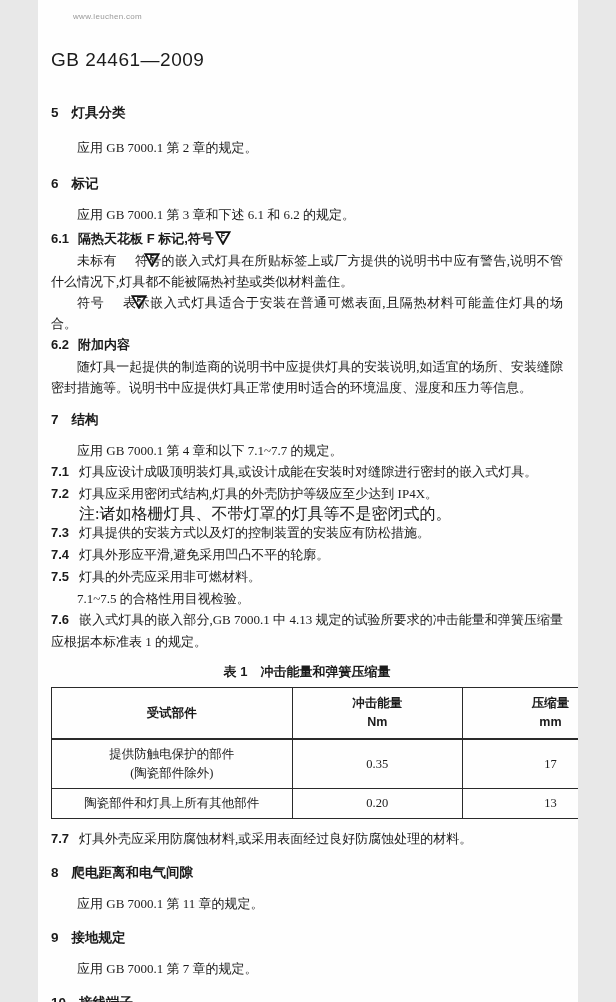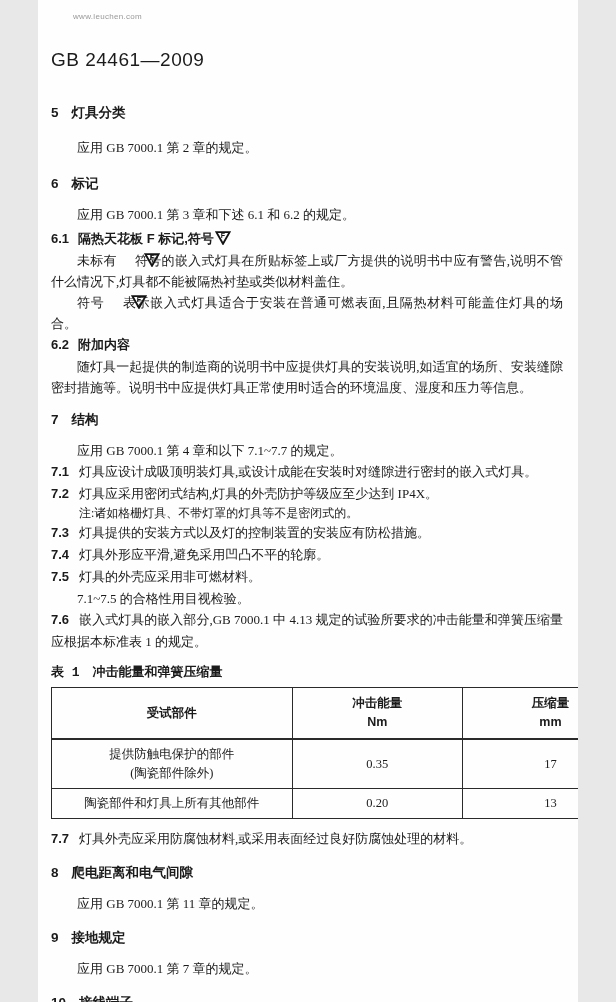--- a/index.html
+++ b/index.html
@@ -33,25 +33,25 @@
   }
   h3.sub .ht{margin-left:9px;}
   p.body{font-size:13px;line-height:21px;margin:0;margin-top:10px;text-indent:2em;}
   p.flow{font-size:13px;line-height:21px;margin:0;text-indent:2em;text-align:justify;}
   p.clause{font-size:13px;line-height:22px;margin:0;text-align:justify;}
   p.clause .cnum{
     font-family:"Liberation Sans","DejaVu Sans",sans-serif;
     font-weight:bold;margin-right:10px;
   }
   p.indent{font-size:13px;line-height:21px;margin:0;text-indent:2em;}
-  p.note{font-size:12px;line-height:17px;margin:0;padding-left:28px;}
+  p.note{font-size:16px;line-height:17px;margin:0;padding-left:28px;}
   .fmark{display:inline-block;width:16px;height:14px;vertical-align:-2px;margin:0 1px;}
   .tcaption{
-    font-family:Liberation Mono, monospace;
-    font-weight:bold;font-size:13px;text-align:left;margin-top:10px;
+    font-family:Liberation Sans, sans-serif;
+    font-weight:bold;font-size:13px;text-align:center;margin-top:10px;
   }
   table.t1{
     border-collapse:collapse;width:588px;margin-top:6px;
     font-size:12.5px;
     padding-left:30px;
   }
   table.t1 td{
     border:1px solid #2a2a2a;text-align:center;vertical-align:middle;padding:2px 4px;
   }
   table.t1 tr.thead td{

